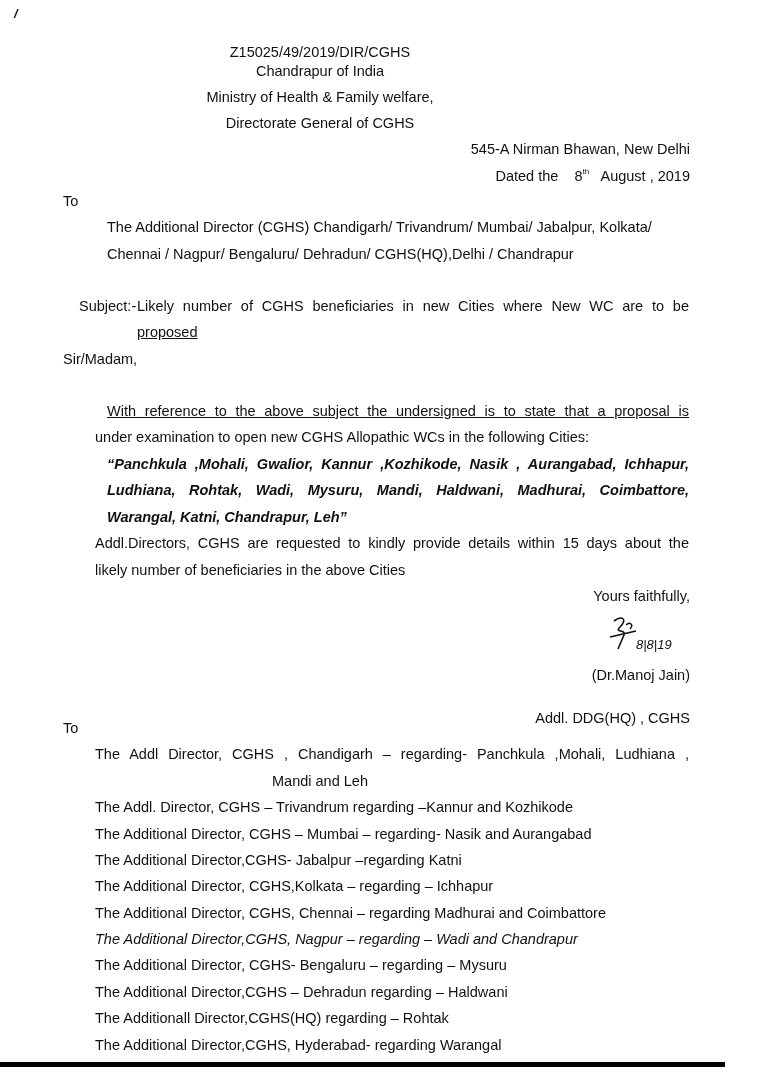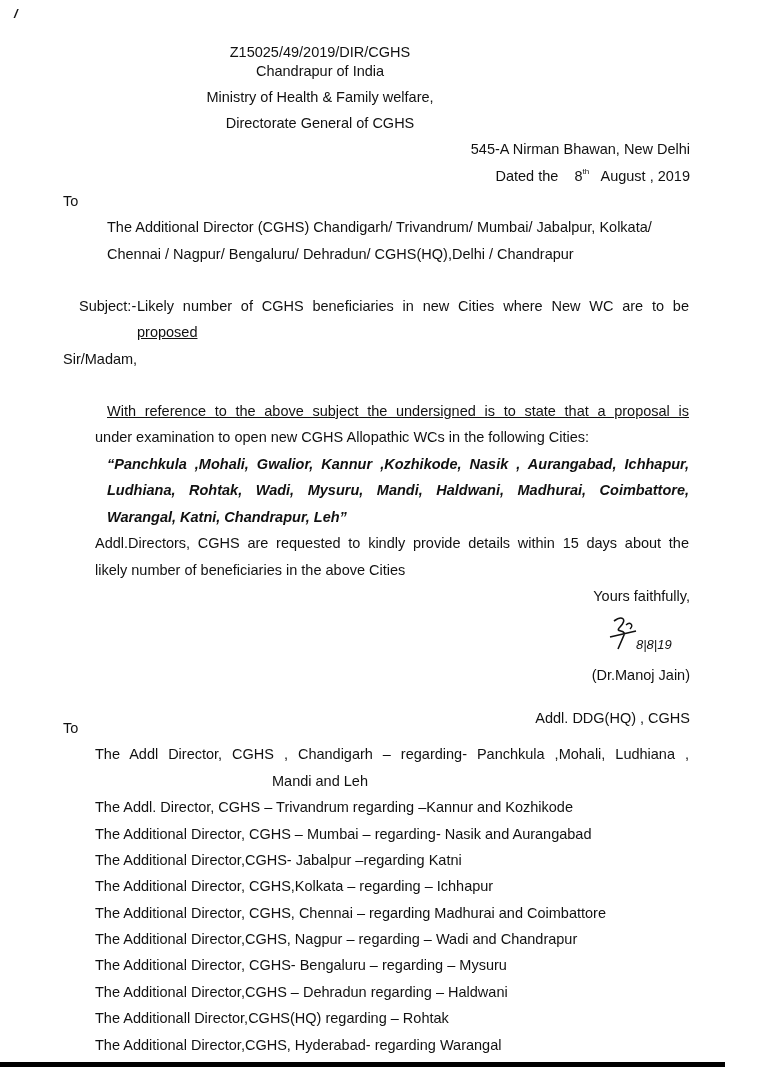--- a/index.html
+++ b/index.html
@@ -62,19 +62,19 @@
 <div class="abs right" style="top:694px;margin-top:16px;">Addl. DDG(HQ) , CGHS</div>
 
 <div class="abs" style="left:63px; top:720px;">To</div>
 <div class="abs justify" style="left:95px; top:746px; width:594px;">The Addl Director, CGHS , Chandigarh – regarding- Panchkula ,Mohali,        Ludhiana ,</div>
 <div class="abs center" style="top:773px;">Mandi and Leh</div>
 <div class="abs" style="left:95px; top:799px;">The Addl. Director, CGHS – Trivandrum regarding –Kannur and Kozhikode</div>
 <div class="abs" style="left:95px; top:826px;">The Additional Director, CGHS – Mumbai – regarding- Nasik and  Aurangabad</div>
 <div class="abs" style="left:95px; top:852px;">The Additional Director,CGHS- Jabalpur –regarding Katni</div>
 <div class="abs" style="left:95px; top:878px;">The Additional Director, CGHS,Kolkata – regarding – Ichhapur</div>
 <div class="abs" style="left:95px; top:905px;">The Additional Director, CGHS, Chennai – regarding Madhurai and Coimbattore</div>
-<div class="abs" style="left:95px; top:931px;">The Additional Director,CGHS, Nagpur – regarding – Wadi and Chandrapur</div>
+<div class="abs" style="left:95px; top:931px;font-style:italic;">The Additional Director,CGHS, Nagpur – regarding – Wadi and Chandrapur</div>
 <div class="abs" style="left:95px; top:957px;">The Additional Director, CGHS- Bengaluru – regarding – Mysuru</div>
 <div class="abs" style="left:95px; top:984px;">The Additional Director,CGHS – Dehradun regarding – Haldwani</div>
 <div class="abs" style="left:95px; top:1010px;">The Additionall Director,CGHS(HQ) regarding – Rohtak</div>
 <div class="abs" style="left:95px; top:1037px;">The Additional Director,CGHS, Hyderabad- regarding Warangal</div>
 
 <div class="bottom-bar"></div>
 
 </body></html>

